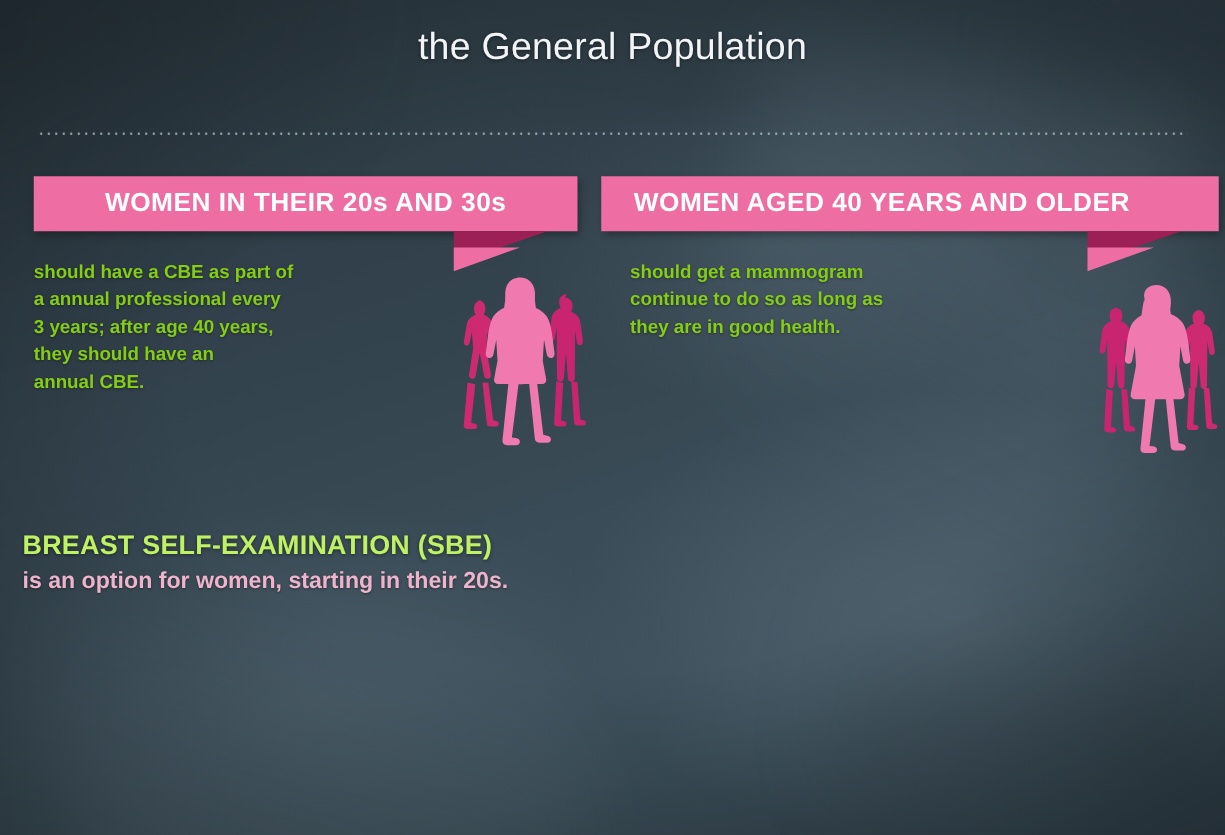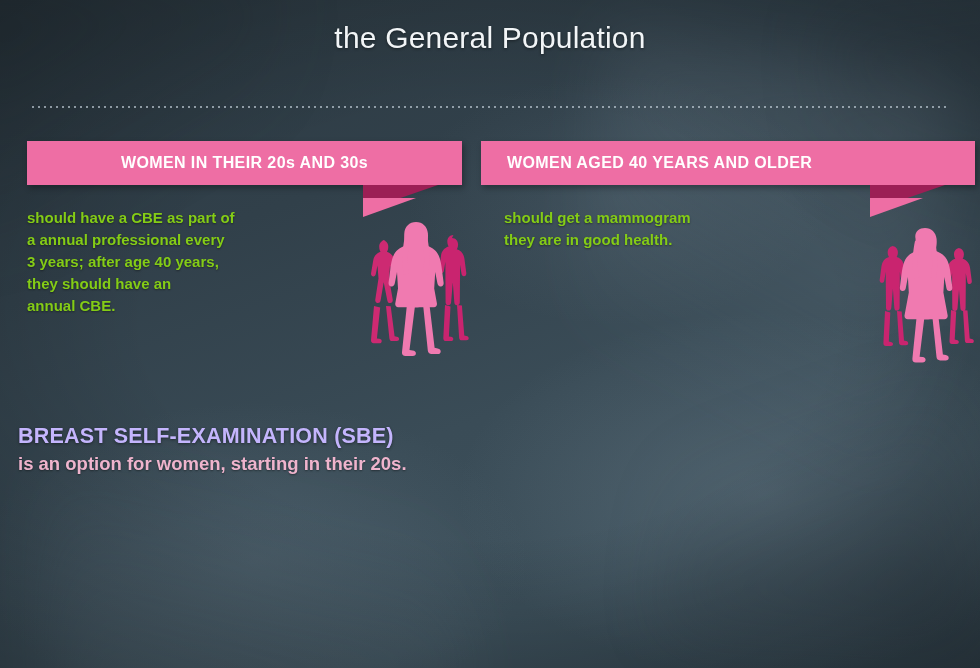--- a/index.html
+++ b/index.html
@@ -95,21 +95,21 @@
 
   
   .banner {
     position: absolute;
     height: 44px;
     background: #ee6ea4;
     box-shadow: 2px 3px 6px rgba(0,0,0,0.30);
     display: flex;
     align-items: center;
     color: #ffffff;
-    font-size: 16px;
+    font-size: 21px;
     font-weight: 700;
     letter-spacing: 0.4px;
     white-space: nowrap;
   }
   .banner.left  { left: 27px;  top: 141px; width: 435px; justify-content: center; }
   .banner.right { left: 481px; top: 141px; width: 494px; padding-left: 26px; box-sizing: border-box; }
 
   
   .tail {
     position: absolute;
@@ -150,21 +150,21 @@
   .body-copy.right { left: 504px; top: 207px; width: 310px; }
   .body-copy .ln { display: block; }
 
   
   .sbe {
     position: absolute;
     left: 18px; top: 424px;
     width: 560px;
   }
   .sbe-head {
-    color: #c4b5fd;
+    color: #bef264;
     font-size: 21.5px;
     font-weight: 700;
     letter-spacing: 0.2px;
     text-shadow: 0 1px 3px rgba(0,0,0,0.45);
   }
   .sbe-sub {
     margin-top: 4px;
     color: #efb4cd;
     font-size: 18.5px;
     font-weight: 700;
@@ -210,20 +210,21 @@
   <div class="body-copy left">
     <span class="ln">should have a CBE as part of</span>
     <span class="ln">a annual professional every</span>
     <span class="ln">3 years; after age 40 years,</span>
     <span class="ln">they should have an</span>
     <span class="ln">annual CBE.</span>
   </div>
 
   <div class="body-copy right">
     <span class="ln">should get a mammogram</span>
+    <span class="ln">continue to do so as long as</span>
     <span class="ln">they are in good health.</span>
   </div>
 
   <div class="figures left">
     <svg viewBox="0 0 130 150" width="130" height="150">
 
       <path fill="#cd2a72" d="M30 22c3.6 0 6.3 3 6.3 6.7 0 3.3-1.4 5-1.4 5 4 1.3 6.6 4.2 7.3 8.4l2.2 13c.3 1.9-.6 3.1-2 3.3-1.5.2-2.5-.7-2.8-2.4l-1.6-8.6-.9 13.2 3.6 21c.3 1.9-.7 3.2-2.4 3.4-1.6.2-2.7-.8-3-2.6l-3.6-18.2-3.1 18.3c-.3 1.8-1.5 2.7-3.1 2.5-1.6-.2-2.5-1.5-2.2-3.4l3.2-21-1-13.2-1.7 8.6c-.3 1.7-1.4 2.6-2.8 2.4-1.4-.2-2.2-1.4-1.9-3.3l2.2-13c.7-4.2 3.3-7.1 7.3-8.4 0 0-1.4-1.7-1.4-5 0-3.7 2.7-6.7 6.3-6.7z"></path>
 
       <path fill="#cd2a72" d="M22 88l-3 34c-.2 2 .9 3.2 2.7 3.2h5.6c1.6 0 2.4-.9 2.4-2.3 0-1.3-.9-2-2.6-2.2l-2.2-.3 3.3-31zM34 88l3.4 32.5c.2 1.7 1.1 2.6 2.8 2.6h4.6c1.5 0 2.3-.8 2.3-2 0-1.2-.7-1.9-2.2-2.3l-2.3-.6-3.9-30z"></path>
 

